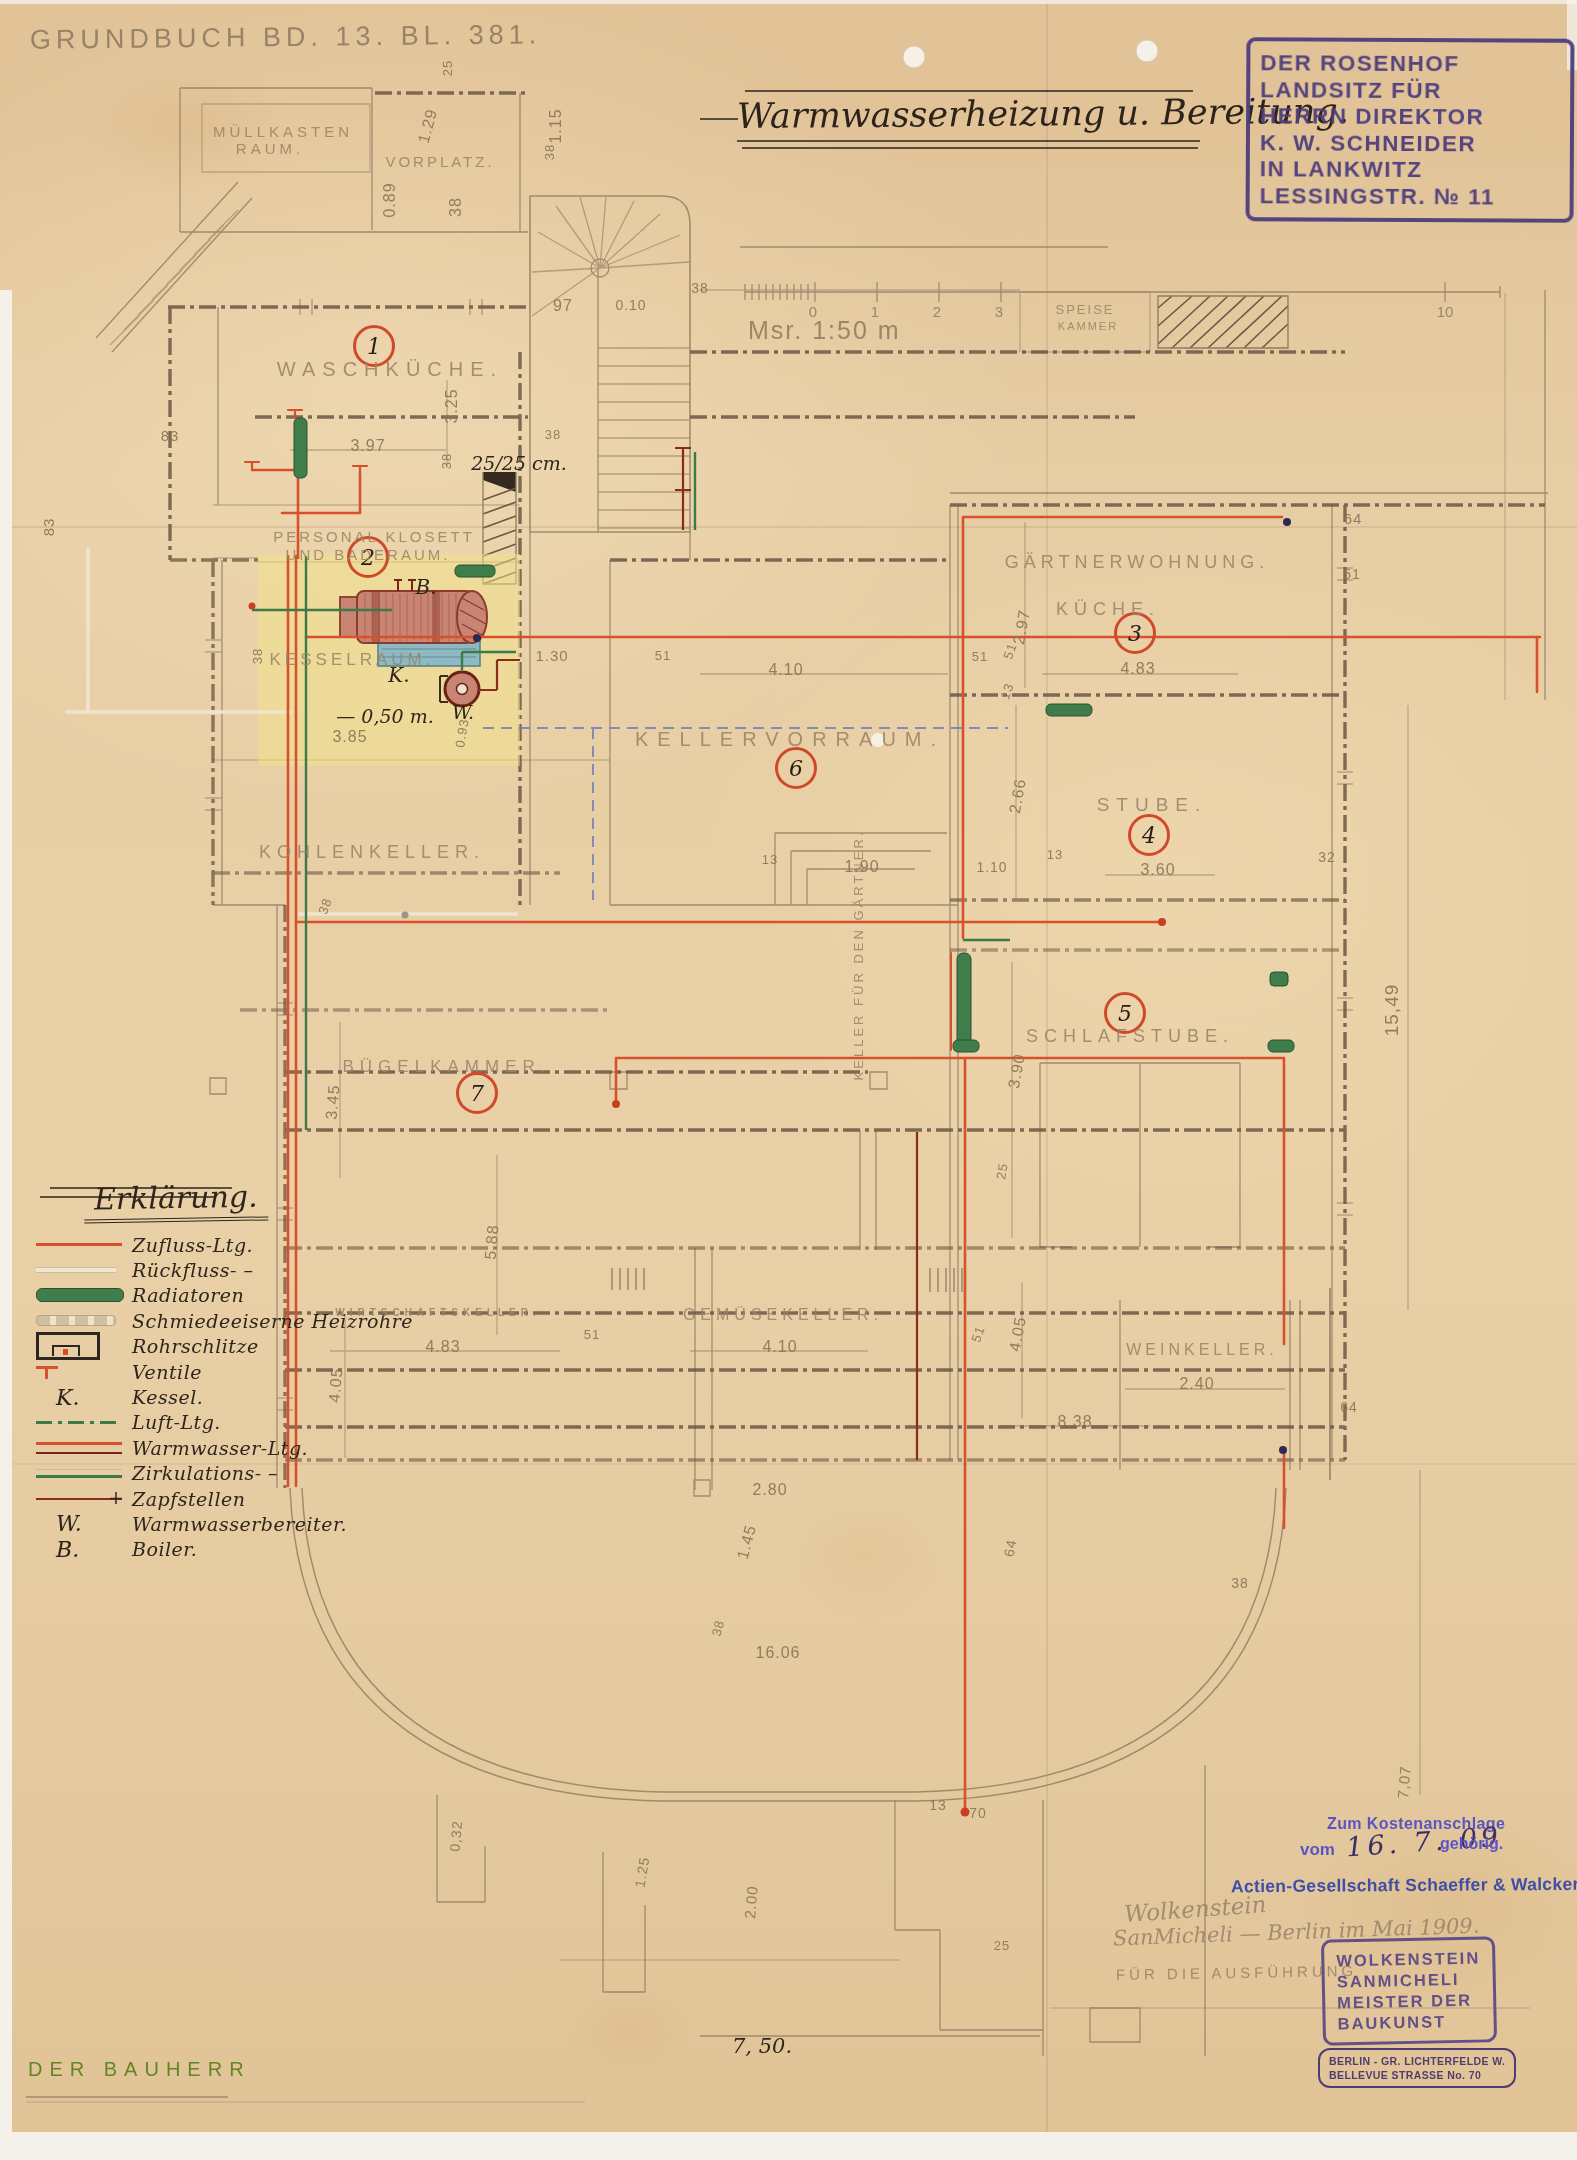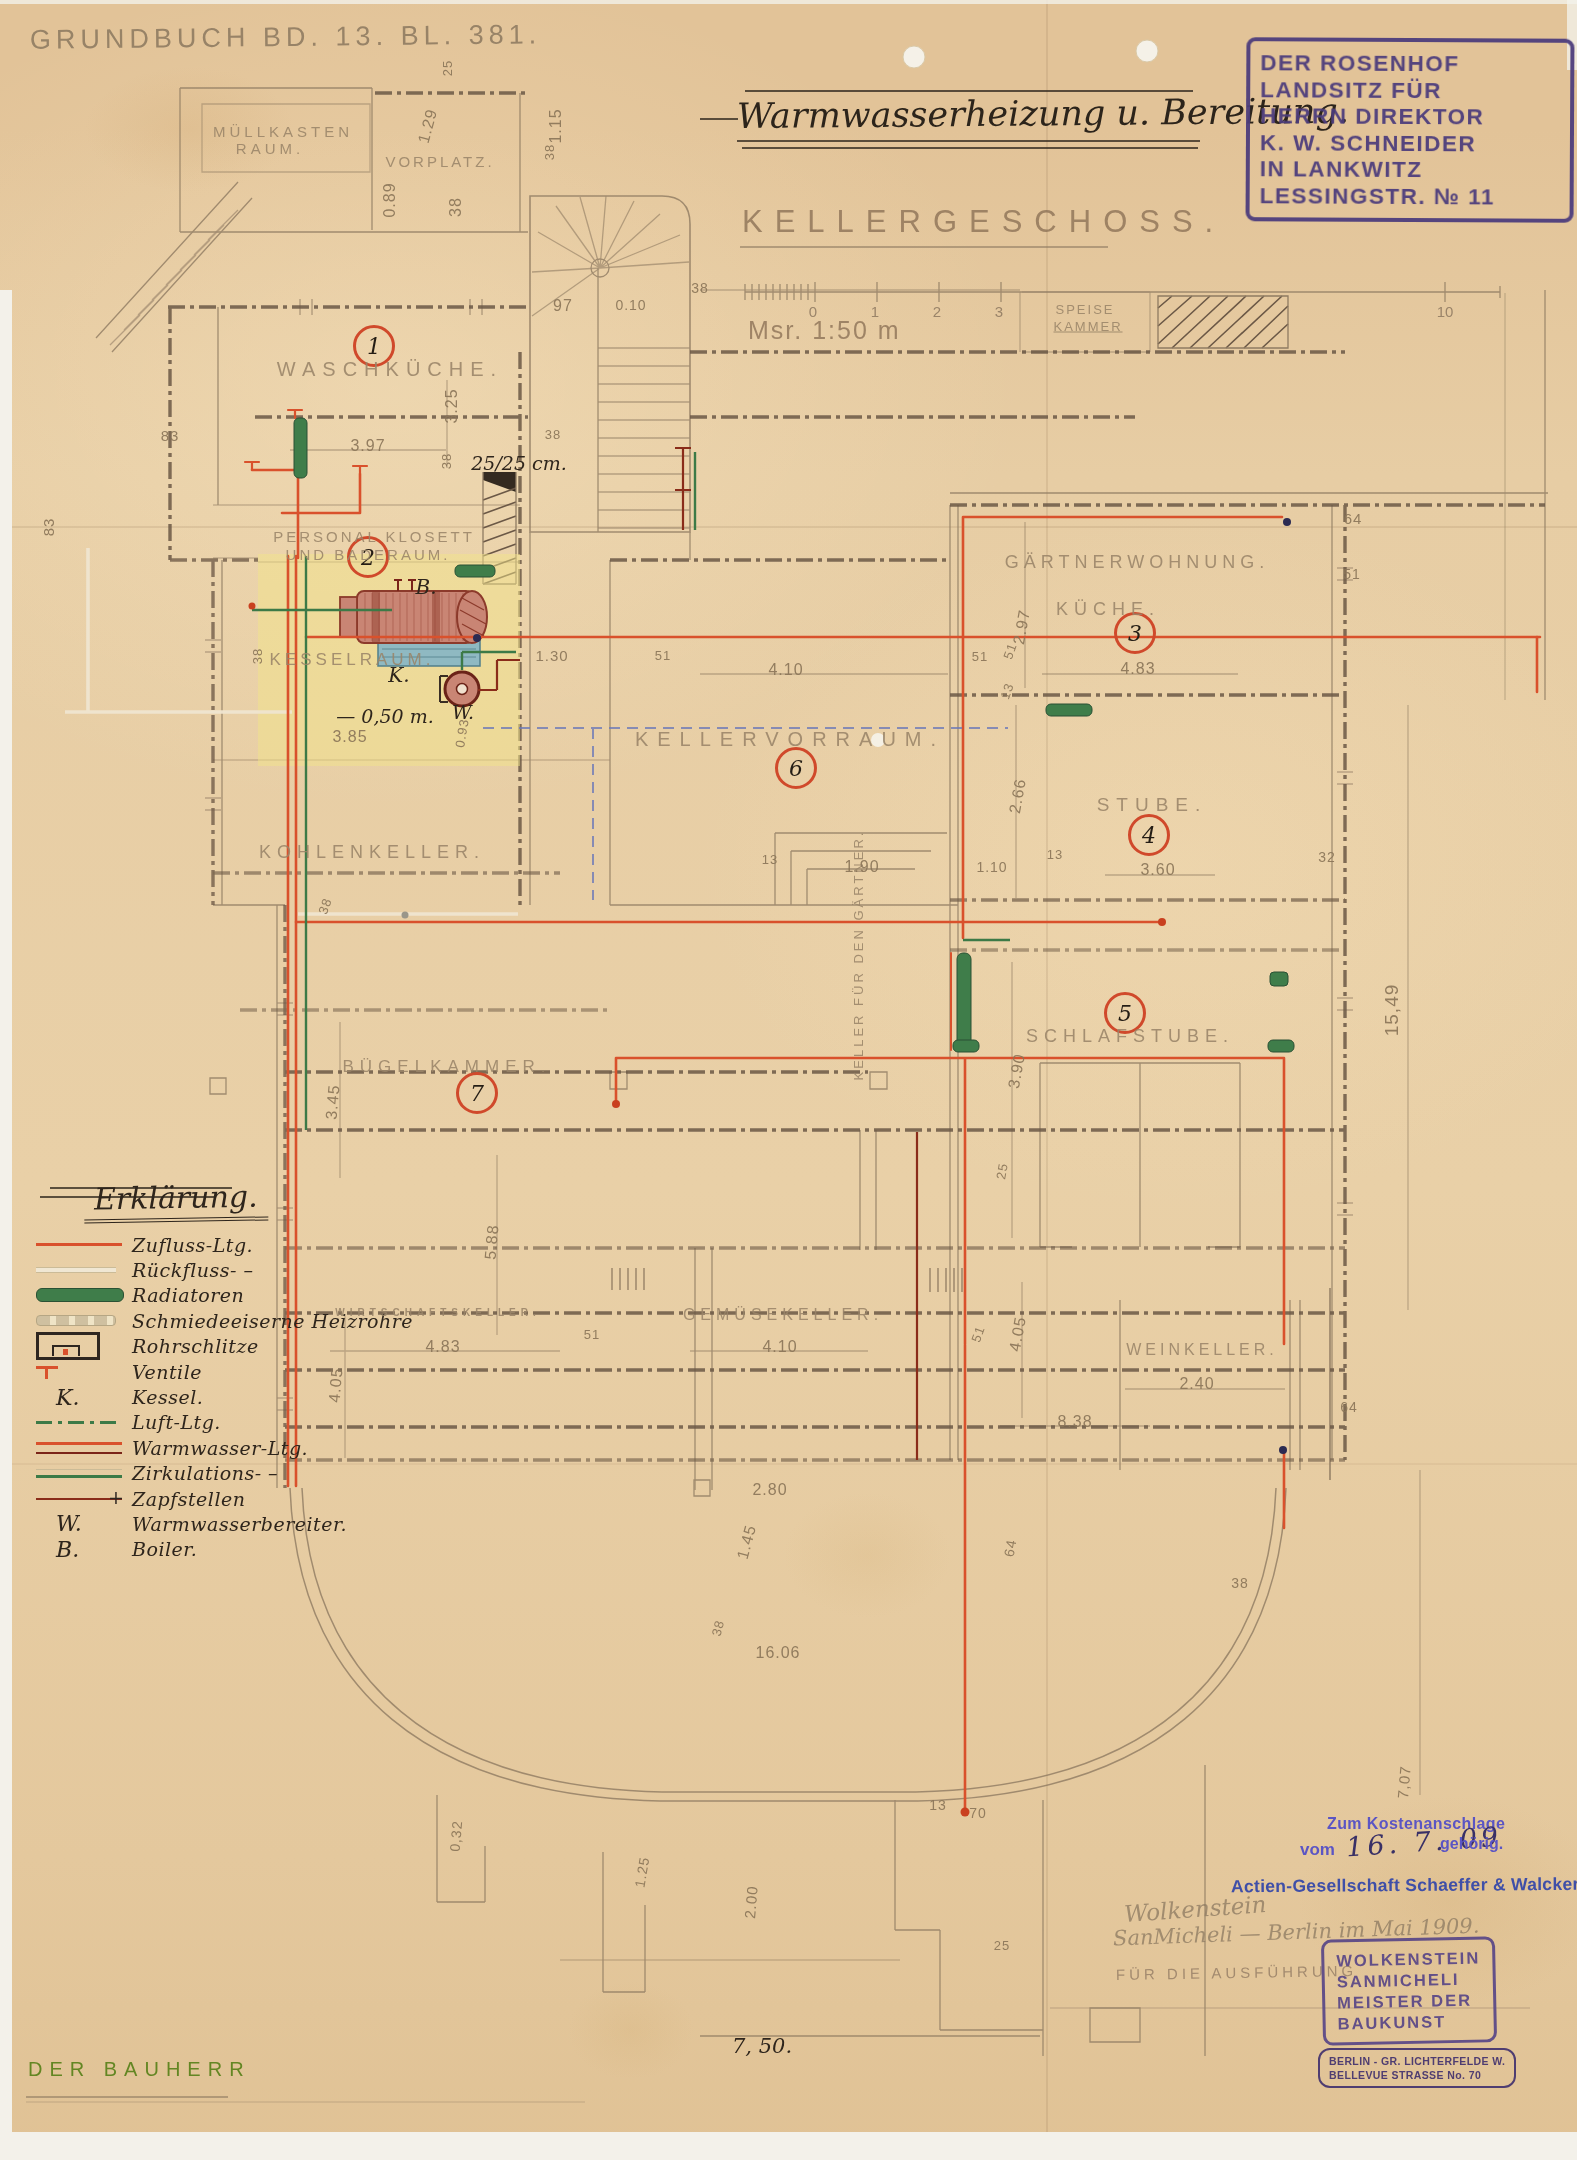--- a/index.html
+++ b/index.html
@@ -281,21 +281,20 @@
     <g fill="#f3f1ea">
       <rect x="0" y="290" width="12" height="1870"></rect>
       <rect x="0" y="2132" width="1577" height="28"></rect>
       <rect x="0" y="0" width="1577" height="4" opacity=".8"></rect>
       <rect x="1567" y="0" width="10" height="70" opacity=".8"></rect>
     </g>
   </svg>
 
   <div class="grundbuch">Grundbuch Bd. 13. Bl. 381.</div>
   <div class="script-title">Warmwasserheizung u. Bereitung.</div>
-  <div class="floor-title">Kellergeschoss.</div>
   <div class="scale-text">Msr. 1:50 m</div>
   <div id="scale-ticks">
       <span class="tick" style="position: absolute; left: 813px; top: 303px;">0</span>
       <span class="tick" style="position: absolute; left: 875px; top: 303px;">1</span>
       <span class="tick" style="position: absolute; left: 937px; top: 303px;">2</span>
       <span class="tick" style="position: absolute; left: 999px; top: 303px;">3</span>
       <span class="tick" style="position: absolute; left: 1445px; top: 303px;">10</span>
     </div>
 
   <div class="owner-stamp">
@@ -408,21 +407,21 @@
       <span class="rlabel pencil-caps" style="left: 440px; top: 161px; font-size: 15px; letter-spacing: 3px; transform: translate(-50%, -50%);">Vorplatz.</span>
       <span class="rlabel pencil-caps" style="left: 390px; top: 369px; font-size: 20px; letter-spacing: 7px; transform: translate(-50%, -50%);">Waschküche.</span>
       <span class="rlabel pencil-caps" style="left: 374px; top: 536px; font-size: 15px; letter-spacing: 3px; transform: translate(-50%, -50%);">Personal Klosett</span>
       <span class="rlabel pencil-caps" style="left: 368px; top: 554px; font-size: 15px; letter-spacing: 3px; transform: translate(-50%, -50%);">und Baderaum.</span>
       <span class="rlabel pencil-caps" style="left: 352px; top: 660px; font-size: 17px; letter-spacing: 4px; transform: translate(-50%, -50%);">Kesselraum.</span>
       <span class="rlabel pencil-caps" style="left: 372px; top: 852px; font-size: 18px; letter-spacing: 6px; transform: translate(-50%, -50%);">Kohlenkeller.</span>
       <span class="rlabel pencil-caps" style="left: 790px; top: 739px; font-size: 20px; letter-spacing: 9px; transform: translate(-50%, -50%);">Kellervorraum.</span>
       <span class="rlabel pencil-caps" style="left: 1137px; top: 562px; font-size: 18px; letter-spacing: 5px; transform: translate(-50%, -50%);">Gärtnerwohnung.</span>
       <span class="rlabel pencil-caps" style="left: 1108px; top: 609px; font-size: 18px; letter-spacing: 6px; transform: translate(-50%, -50%);">Küche.</span>
       <span class="rlabel pencil-caps" style="left: 1085px; top: 309px; font-size: 13px; letter-spacing: 2px; transform: translate(-50%, -50%);">Speise</span>
-      <span class="rlabel pencil-caps" style="left: 1088px; top: 326px; font-size: 13px; letter-spacing: 2px; transform: translate(-50%, -50%); text-decoration: underline;">Kammer</span>
+      <span class="rlabel pencil-caps" style="left: 1088px; top: 326px; font-size: 11px; letter-spacing: 2px; transform: translate(-50%, -50%);">Kammer</span>
       <span class="rlabel pencil-caps" style="left: 1152px; top: 805px; font-size: 19px; letter-spacing: 7px; transform: translate(-50%, -50%);">Stube.</span>
       <span class="rlabel pencil-caps" style="left: 1130px; top: 1036px; font-size: 18px; letter-spacing: 6px; transform: translate(-50%, -50%);">Schlafstube.</span>
       <span class="rlabel pencil-caps" style="left: 447px; top: 1067px; font-size: 17px; letter-spacing: 6px; transform: translate(-50%, -50%);">Bügelkammer.</span>
       <span class="rlabel pencil-caps" style="left: 438px; top: 1312px; font-size: 10px; letter-spacing: 5px; transform: translate(-50%, -50%); font-weight: bold;">Wirtschaftskeller.</span>
       <span class="rlabel pencil-caps" style="left: 783px; top: 1315px; font-size: 16px; letter-spacing: 5px; transform: translate(-50%, -50%);">Gemüsekeller.</span>
       <span class="rlabel pencil-caps" style="left: 1202px; top: 1350px; font-size: 16px; letter-spacing: 4px; transform: translate(-50%, -50%);">Weinkeller.</span>
       <span class="rlabel pencil-caps" style="left: 858px; top: 955px; font-size: 13px; letter-spacing: 3px; transform: translate(-50%, -50%) rotate(-90deg);">Keller für den Gärtner.</span>
     </div>
   <div id="dims">
       <span class="dim" style="left: 390px; top: 200px; font-size: 16px; transform: translate(-50%, -50%) rotate(-90deg);">0.89</span>

